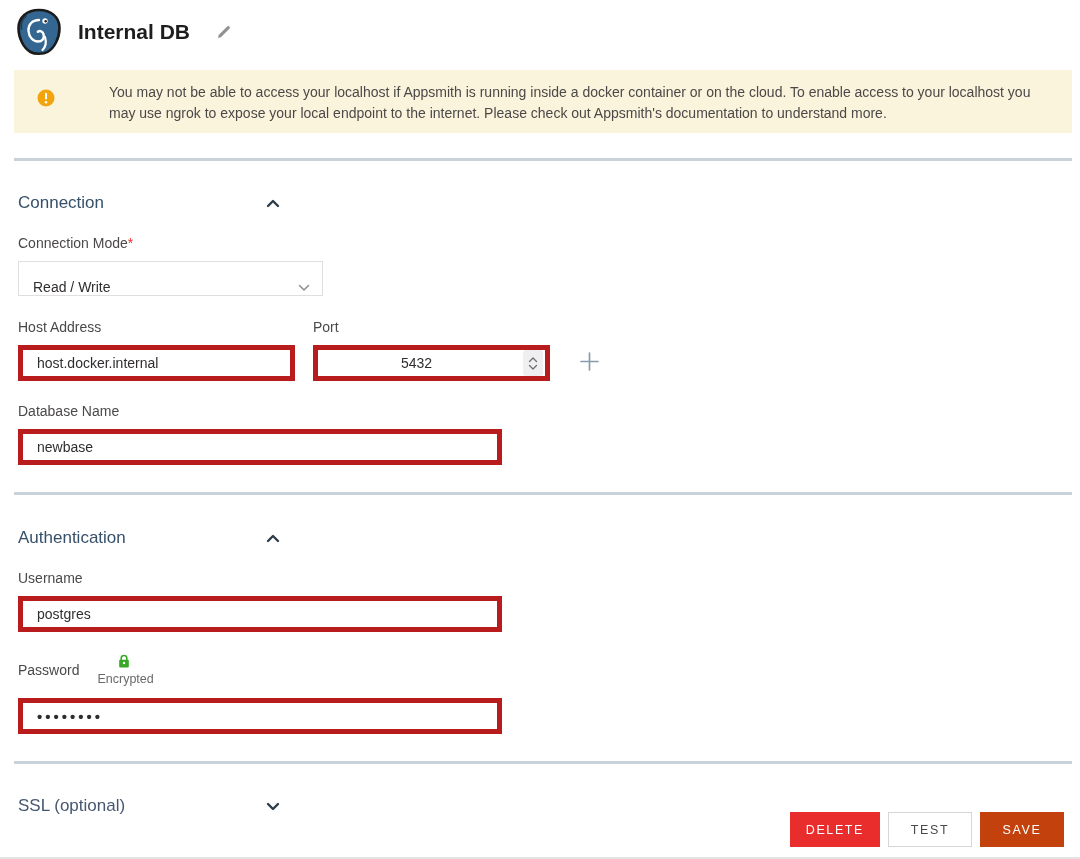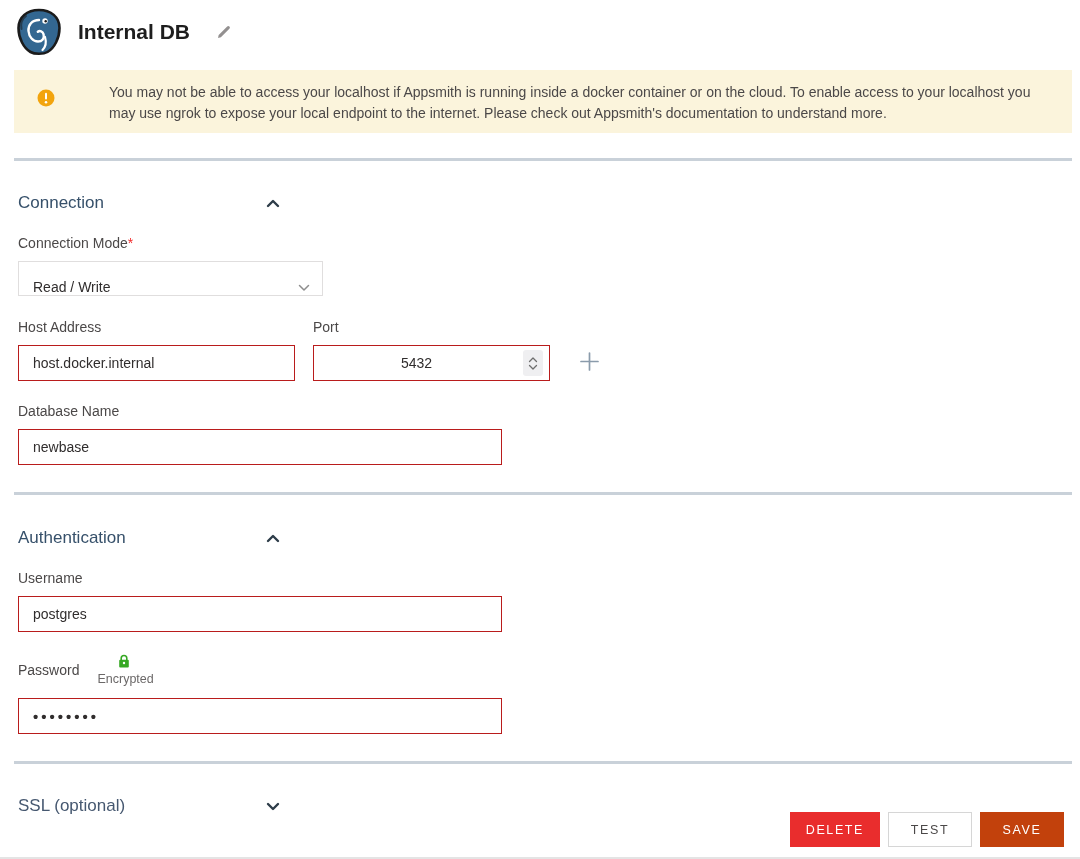--- a/index.html
+++ b/index.html
@@ -56,21 +56,21 @@
     padding: 0 12px 0 14px; font-size: 14px; color: #302D2D; cursor: pointer;
   }
 
   .field-row { display: flex; margin: 23px 0 0 18px; }
   .col-host { width: 277px; }
   .col-port { width: 237px; margin-left: 18px; }
   .col-label { font-size: 14px; color: #4B4848; }
 
   .text-input {
     display: block; margin-top: 10px; height: 36px; width: 100%;
-    border: 1px solid #b91c1c; padding: 0 12px 0 14px;
+    border: 5px solid #b91c1c; padding: 0 12px 0 14px;
     font-size: 14px; color: #302D2D; font-family: inherit; background: #fff; outline: none;
   }
   .wide-input { width: 484px; margin-left: 18px; }
 
   .port-wrap { position: relative; margin-top: 10px; }
   .port-wrap .text-input { margin-top: 0; padding-right: 44px; text-align: center; }
   .stepper {
     position: absolute; right: 7px; top: 50%; transform: translateY(-50%);
     width: 20px; height: 26px; background: #EFEFF1; border-radius: 3px;
     display: flex; flex-direction: column; align-items: center; justify-content: center;

